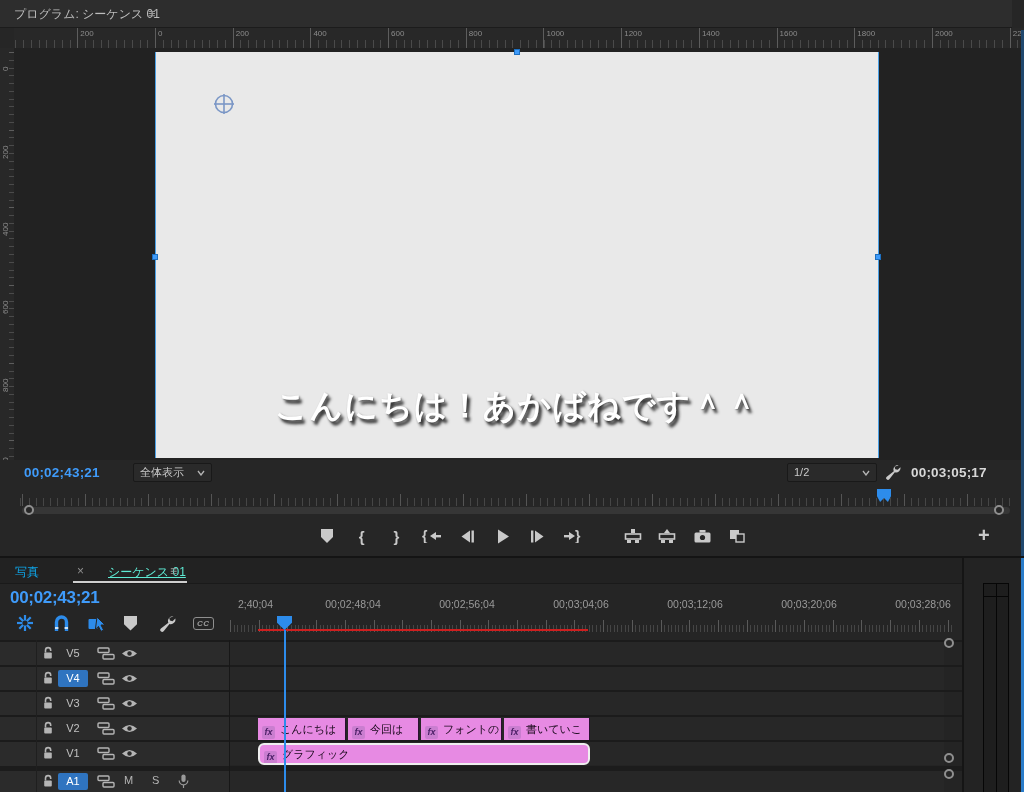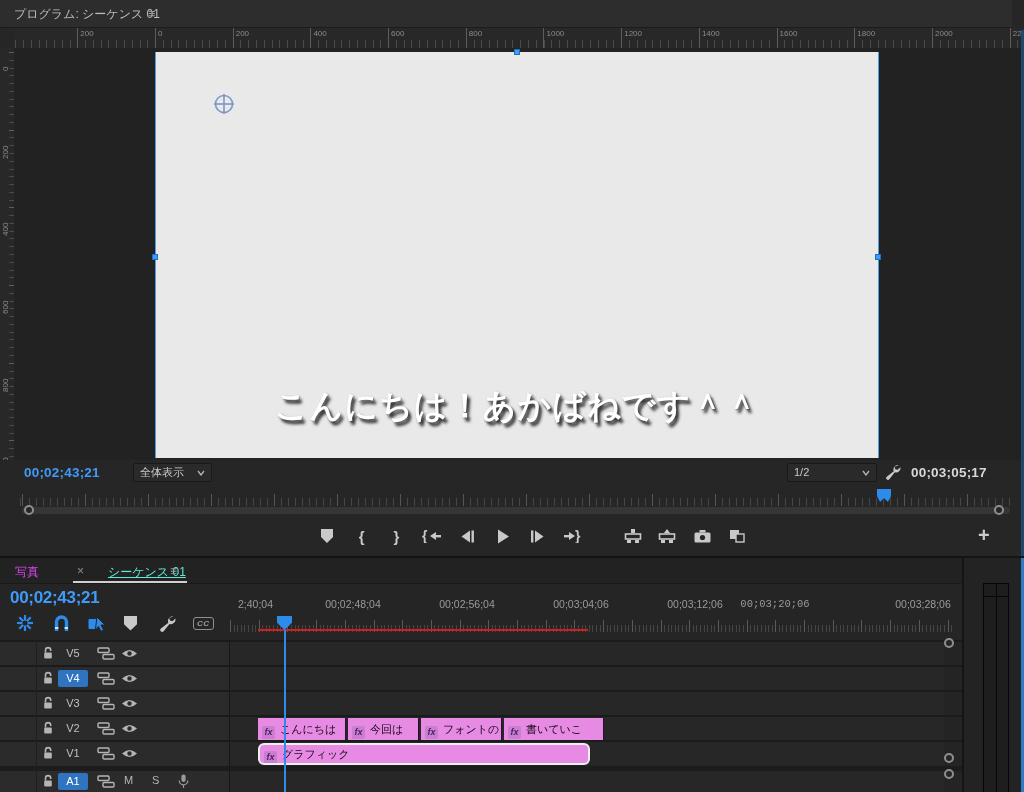--- a/index.html
+++ b/index.html
@@ -73,21 +73,21 @@
   .marker-shape { width:12px; height:14px; background:#c9c9c9;
     clip-path:polygon(0 0,100% 0,100% 58%,50% 100%,0 58%); }
   .plus-btn { left:978px; top:524px; font-size:20px; color:#c9c9c9; font-weight:bold; }
 
   .panel-gap { left:0; top:556px; width:1024px; height:2px; background:#141414; }
 
   
   .tl-panel { left:0; top:558px; width:1024px; height:234px; background:#252525; }
   .tl-tabs { position:absolute; left:0; top:0; width:962px; height:26px; background:#222;
     border-bottom:1px solid #1a1a1a; font-size:12px; }
-  .tab-inactive { position:absolute; left:15px; top:6px; color:#d946ef; }
+  .tab-inactive { position:absolute; left:15px; top:6px; color:#0ea5e9; }
   .tab-close { position:absolute; left:77px; top:6px; color:#8f8f8f; }
   .tab-active-label { position:absolute; left:108px; top:6px; color:#5eead4;text-decoration:underline; }
   .tab-menu { position:absolute; left:170px; top:6px; color:#9a9a9a; }
   .tab-underline { position:absolute; left:73px; top:23px; width:114px; height:2px; background:#cfcfcf; }
 
   .tl-timecode { left:10px; top:588px; font-size:17px; font-weight:bold; color:#3f9bfa;
     letter-spacing:-0.3px; }
   .tl-toolbar { left:8px; top:612px; width:210px; height:22px; }
   .tlb { position:absolute; top:0; height:22px; display:flex; align-items:center; }
   .cc-badge { border:1px solid #8f8f8f; border-radius:3px; color:#9b9b9b; font-size:8px;
@@ -348,21 +348,21 @@
       </div>
     </div>
 
   <div class="abs tl-ruler" id="tl-ruler">
     <div class="tl-ruler-ticks"></div>
   <span class="rlabel" style="left: 0px;">2;40;04</span>
       <span class="rlabel" style="left: 115px; transform: translateX(-50%);">00;02;48;04</span>
       <span class="rlabel" style="left: 229px; transform: translateX(-50%);">00;02;56;04</span>
       <span class="rlabel" style="left: 343px; transform: translateX(-50%);">00;03;04;06</span>
       <span class="rlabel" style="left: 457px; transform: translateX(-50%);">00;03;12;06</span>
-      <span class="rlabel" style="left: 537px; transform: translateX(-50%); font-family: Liberation Mono, monospace;">00;03;20;06</span>
+      <span class="rlabel" style="left: 571px; transform: translateX(-50%);">00;03;20;06</span>
       <span class="rlabel" style="left: 685px; transform: translateX(-50%);">00;03;28;06</span>
     </div>
   <div class="abs render-bar"></div>
 
   <div class="abs tl-tracks" id="tl-tracks">
       <div class="cnt-row" style="top: 2px;"></div>
       <div class="hdr-row" style="top: 2px;">
         <span class="lockic">
           <svg width="12" height="14" viewBox="0 0 12 14">
             <path d="M3.5 6.5 V4.2 a2.6 2.6 0 0 1 5.2 0 V5" fill="none" stroke="#b5b5b5" stroke-width="1.6"></path>
@@ -500,21 +500,21 @@
             <path d="M1.2 6.5 a4.3 4.3 0 0 0 8.6 0" fill="none" stroke="#9a9a9a" stroke-width="1.2"></path>
             <line x1="5.5" y1="11" x2="5.5" y2="14" stroke="#9a9a9a" stroke-width="1.2"></line>
           </svg>
         </span>
       </div>
       <div class="hdr-col-line"></div>
       <div class="hdr-inner-line"></div>
       <div class="clip" style="left: 258px; top: 78px; width: 88px;"><span class="fxb">fx</span><span>こんにちは</span></div>
       <div class="clip" style="left: 348px; top: 78px; width: 71px;"><span class="fxb">fx</span><span>今回は</span></div>
       <div class="clip" style="left: 421px; top: 78px; width: 81px;"><span class="fxb">fx</span><span>フォントの</span></div>
-      <div class="clip" style="left: 504px; top: 78px; width: 100px;"><span class="fxb">fx</span><span>書いていこ</span></div>
+      <div class="clip" style="left: 504px; top: 78px; width: 86px;"><span class="fxb">fx</span><span>書いていこ</span></div>
       <div class="clip selected" style="left: 258px; top: 103px; width: 332px; border-radius: 6px;"><span class="fxb">fx</span><span>グラフィック</span></div>
     </div>
 
   <div class="abs tl-playhead-caret" style="left:277px;top:616px"></div>
   <div class="abs tl-playhead-line" style="left:284px;top:630px;height:162px"></div>
 
   <div class="abs tl-vscroll-knob" style="left:944px;top:638px"></div>
   <div class="abs tl-vscroll-knob" style="left:944px;top:753px"></div>
   <div class="abs tl-vscroll-knob" style="left:944px;top:769px"></div>
 

